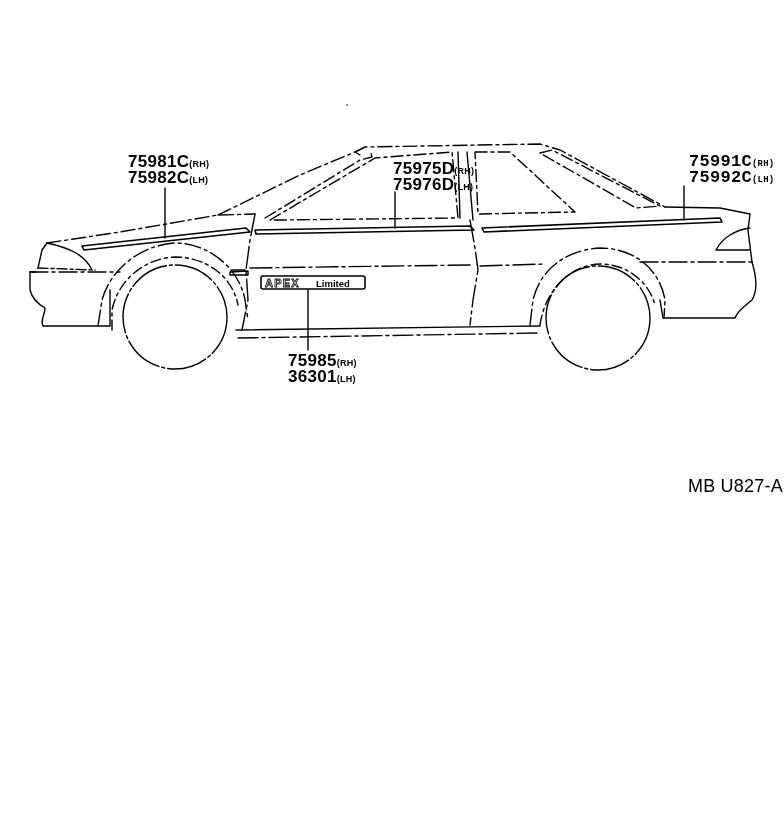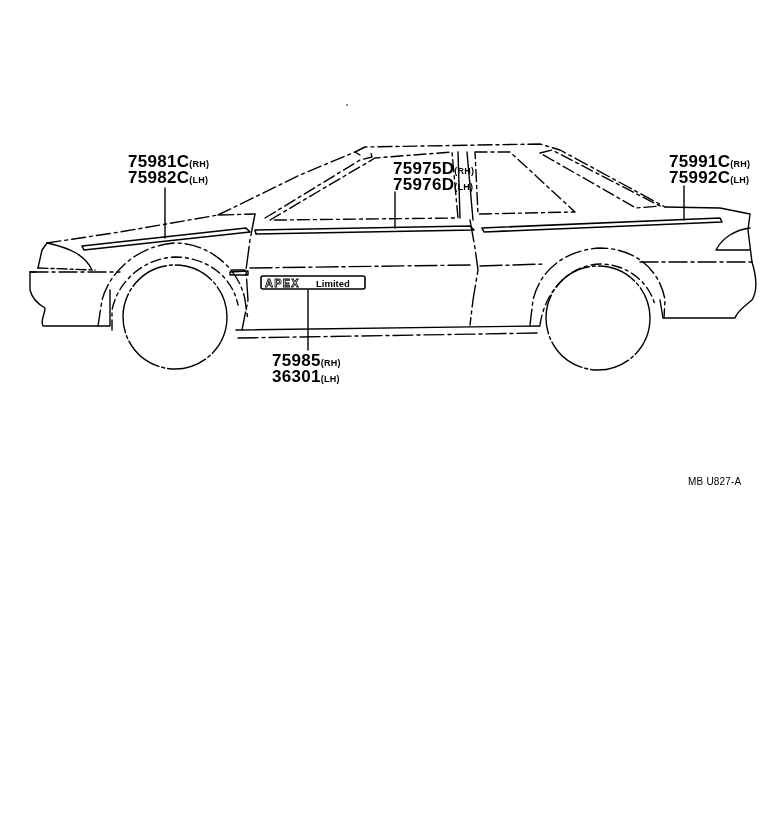--- a/index.html
+++ b/index.html
@@ -2,21 +2,21 @@
 <html><head>
   <meta charset="utf-8">
   <style>
     html, body { margin: 0; padding: 0; background: #ffffff; }
     body { width: 784px; height: 830px; position: relative; overflow: hidden; font-family: "Liberation Sans", sans-serif; }
     #diagram { position: absolute; left: 0; top: 0; width: 784px; height: 830px; }
     .part-label { position: absolute; font-family: "Liberation Sans", sans-serif; font-weight: bold; color: #000; line-height: 20px; white-space: nowrap; }
     .part-label .num { font-size: 17px; letter-spacing: 0.3px; }
     .part-label .side { font-size: 9px; font-weight: bold; letter-spacing: 0.2px; }
     .part-label .row { display: block; height: 16px; }
-    .ref-code { position: absolute; font-family: "Liberation Sans", sans-serif; font-size: 10px; color: #000; letter-spacing: 0.2px; }
+    .ref-code { position: absolute; font-family: "Liberation Sans", sans-serif; font-size: 18px; color: #000; letter-spacing: 0.2px; }
     .badge-text { font-family: "Liberation Sans", sans-serif; font-weight: bold; }
   </style>
 </head>
 <body>
 
 <svg id="diagram" viewBox="0 0 784 830" xmlns="http://www.w3.org/2000/svg">
   <g fill="none" stroke="#000" stroke-width="1.4" stroke-linecap="round" stroke-linejoin="round">
 
     <circle cx="347" cy="105" r="0.8" fill="#000" stroke="none"></circle>
 
@@ -114,30 +114,30 @@
 
 <div class="part-label" style="left:365px; top:159px;margin-left:28px;">
   <span class="row">
     <span class="num">75975D</span><span class="side">(RH)</span>
   </span>
   <span class="row">
     <span class="num">75976D</span><span class="side">(LH)</span>
   </span>
 </div>
 
-<div class="part-label" style="left:669px; top:152px;">
+<div class="part-label" style="left:689px; top:152px;font-family:Liberation Mono, monospace;">
   <span class="row">
     <span class="num">75991C</span><span class="side">(RH)</span>
   </span>
   <span class="row">
     <span class="num">75992C</span><span class="side">(LH)</span>
   </span>
 </div>
 
-<div class="part-label" style="left:272px; top:351px;">
+<div class="part-label" style="left:288px; top:351px;">
   <span class="row">
     <span class="num">75985</span><span class="side">(RH)</span>
   </span>
   <span class="row">
     <span class="num">36301</span><span class="side">(LH)</span>
   </span>
 </div>
 
 <div class="ref-code" style="left:688px; top:476px;">MB U827-A</div>
 

